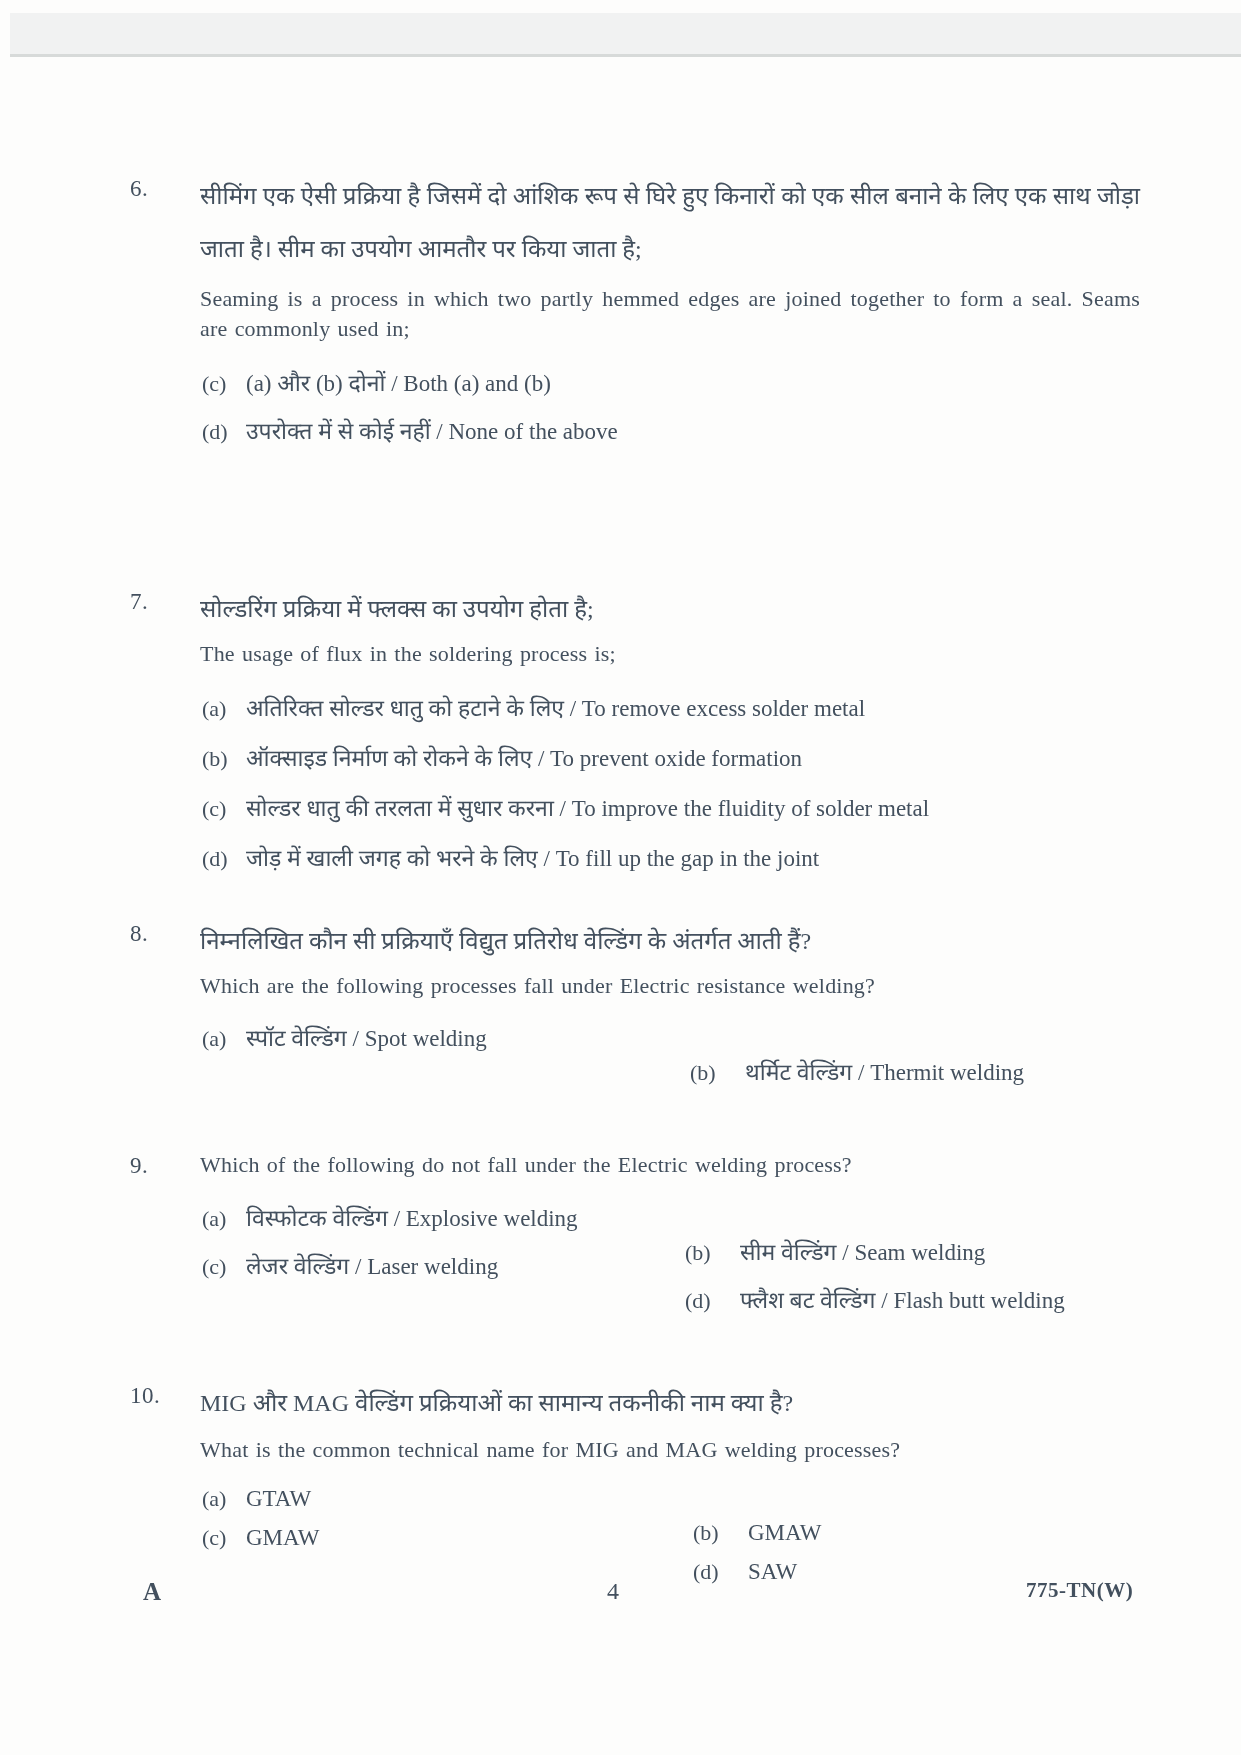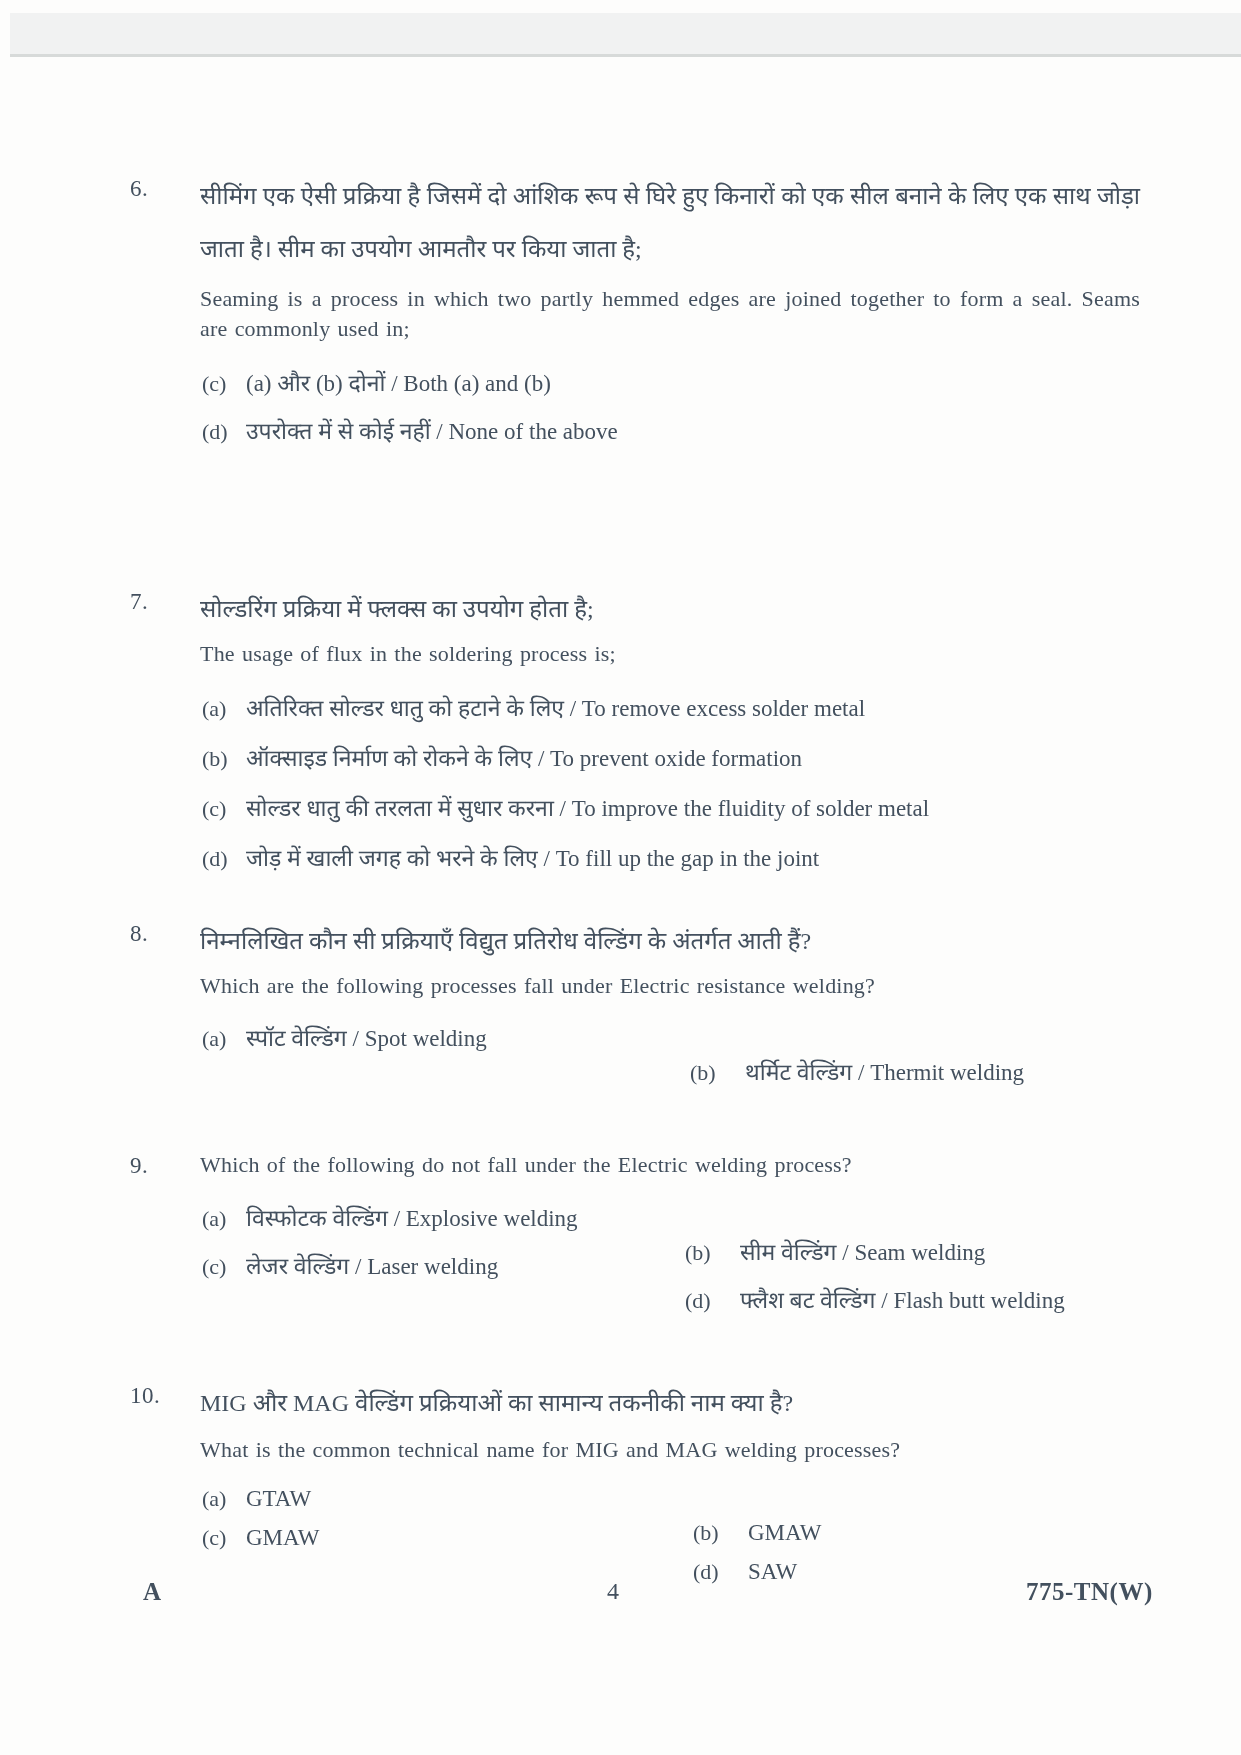--- a/index.html
+++ b/index.html
@@ -57,21 +57,21 @@
   .hi-mixed { font-size:23px; }
   .cell { white-space:nowrap;margin-top:34px; }
   .c2 { position:absolute; top:0; left:488px; }
   .q9 .c2 { left:483px; }
   .q10 .c2 { left:491px; }
   .c2 .letter { width:55px; }
   
   .footer { position:absolute; top:1578px; left:0; width:1241px; height:30px; font-size:24px; }
   .f-a    { position:absolute; left:143px; font-weight:bold; font-size:25px; }
   .f-pg   { position:absolute; left:607px; }
-  .f-code { position:absolute; left:1026px; font-weight:bold; font-size:25px; letter-spacing:0.5px; }
+  .f-code { position:absolute; left:1026px; font-weight:bold; font-size:21px; letter-spacing:0.5px; }
 </style>
 </head>
 <body>
 
 <div class="page">
   <div class="top-band"></div>
 
   <div id="questions">
       <div class="q q6">
         <span class="qnum">6.</span>

